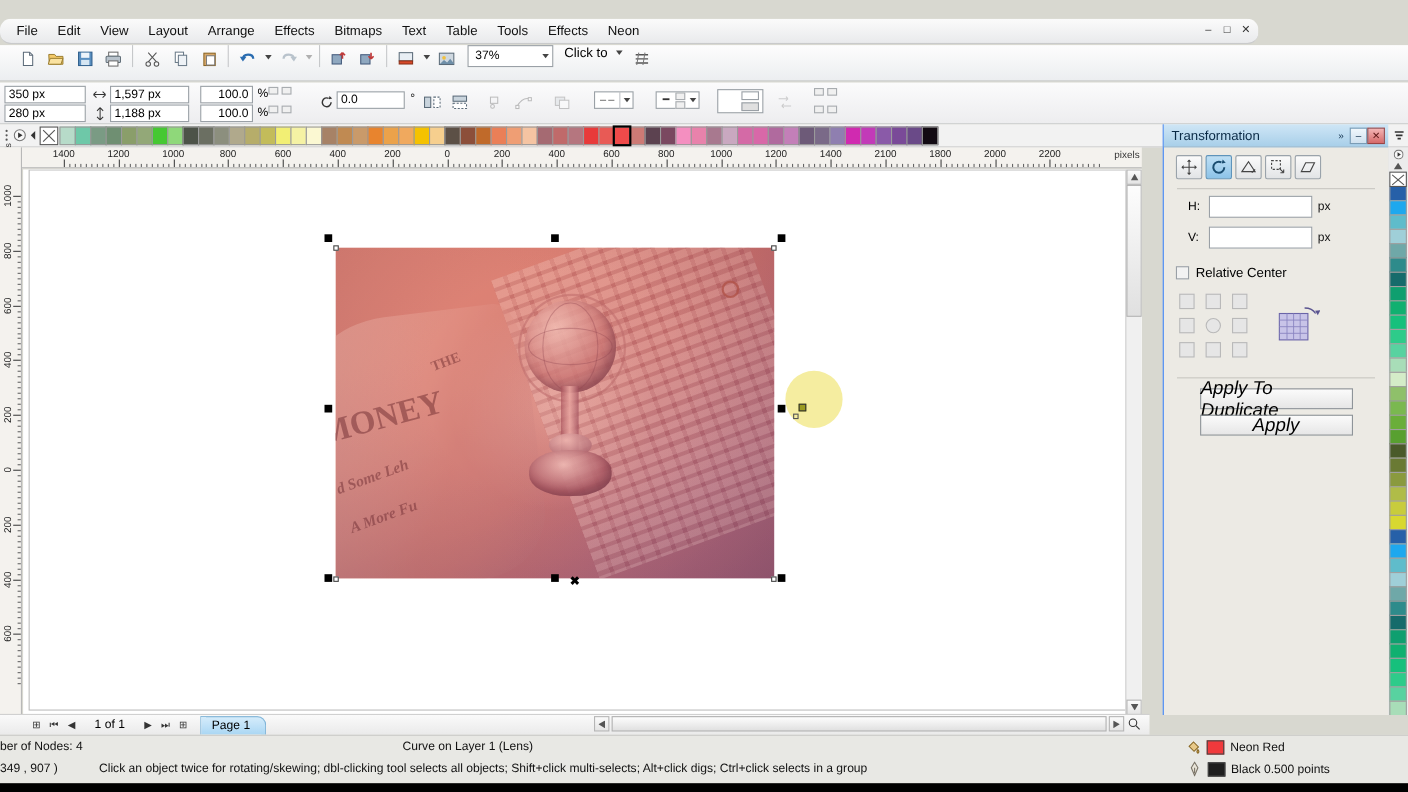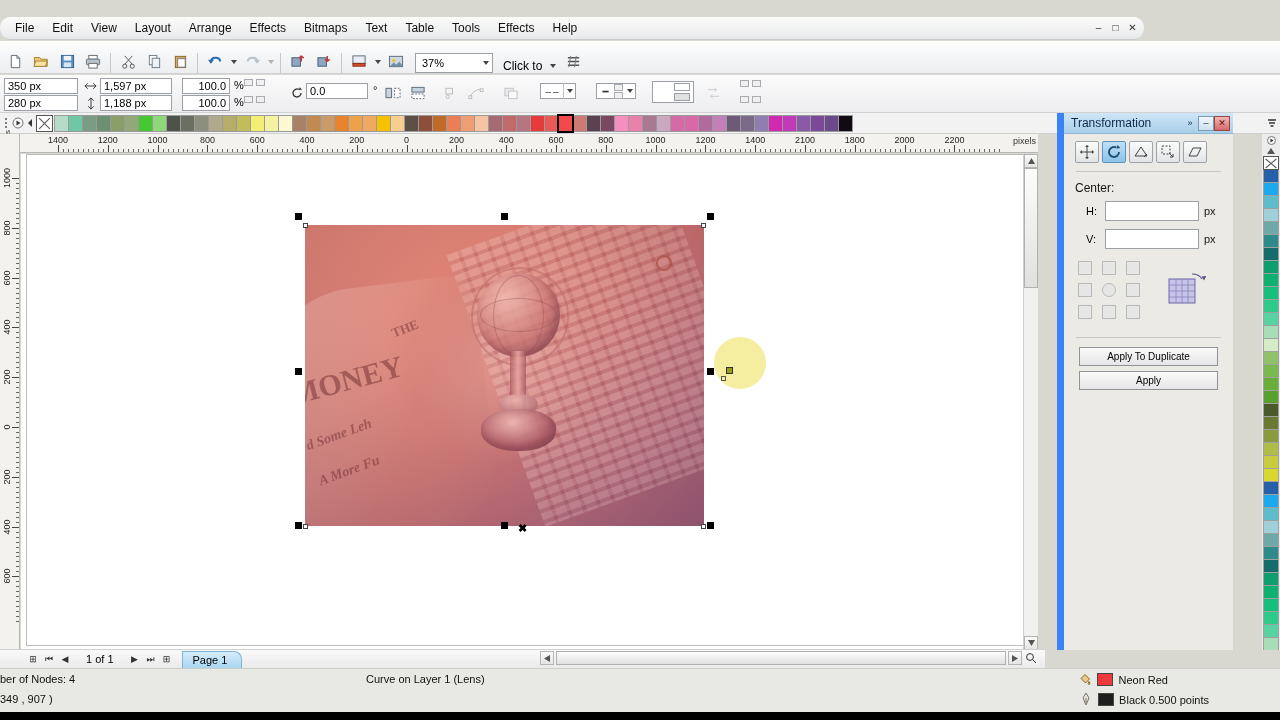--- a/index.html
+++ b/index.html
@@ -44,21 +44,21 @@
   .win-btn {
     width: 15px; height: 15px; font-size: 10px; line-height: 15px;
     text-align: center; color: #333; cursor: default;
   }
 
   
   .toolbar {
     position: absolute; left: 0; top: 41px; width: 1280px; height: 33px;
     background: linear-gradient(to bottom,#fdfdfd,#eceef0);
     border-bottom: 1px solid #cfd1d3;
-    display: flex; align-items: flex-end; padding-left: 2px;
+    display: flex; align-items: flex-start; padding-left: 12px;
   }
   .tbtn {
     width: 24px; height: 24px; display: flex; align-items: center; justify-content: center;
     margin: 0 1px; border: 1px solid transparent; border-radius: 2px; cursor: default;
   }
   .tsep { width: 1px; height: 20px; background: #c6c8ca; margin: 0 4px; }
   .tdrop { width: 11px; height: 22px; display:flex; align-items:center; justify-content:center; cursor:default; }
   .caret { width: 0; height: 0; border-left: 3.5px solid transparent; border-right: 3.5px solid transparent; border-top: 4px solid #444; }
   .caret.dim { border-top-color: #b0b0b0; }
   .zoombox {
@@ -289,22 +289,22 @@
     position: absolute; left: 0; top: 668px; width: 1280px; height: 44px;
     background: #e8e8e4; border-top: 1px solid #cdcdc9; font-size: 11px; color: #111;
   }
   .sb-row { position: absolute; white-space: nowrap; }
   .bottom-black { position: absolute; left: 0; top: 712px; width: 1280px; height: 8px; background: #000; }
   .fillrow { display: flex; align-items: flex-end; gap: 5px; }
   .sw { width: 16px; height: 13px; border: 1px solid #444; }
 
   
   .docker {
-    position: absolute; left: 1057px; top: 113px; width: 176px; height: 537px;
-    background: #eceae4; border-left: 7px solid #3b82f6;
+    position: absolute; left: 1057px; top: 113px; width: 205px; height: 537px;
+    background: #eceae4; border-left: 1px solid #3b82f6;
   }
   .docker-title {
     height: 21px; background: linear-gradient(to bottom,#cfe6f6,#a8cfe9);
     border-bottom: 1px solid #8fb6d2;
     display: flex; align-items: center; padding: 0 3px 0 7px;
     font-size: 12px; color: #0a2a46;
   }
   .dk-btn { width: 16px; height: 15px; display:flex; align-items:center; justify-content:center; font-size:9px; cursor:default; }
   .dk-min { border: 1px solid #7a9cb5; background: linear-gradient(to bottom,#f1f7fc,#cfe1ef); }
   .dk-close { border: 1px solid #9a4444; background: linear-gradient(to bottom,#f3b5b5,#d66a6a); color:#5a1414; }
@@ -322,21 +322,21 @@
   }
   .dk-unit { font-size: 11px; color: #151515; }
   .dk-row { display: flex; align-items: center; gap: 5px; padding: 3px 0 0 11px; }
   .chk { width: 12px; height: 12px; background: #f2f2f2; border: 1px solid #9aa0a6; }
   .anchor-grid { display: grid; grid-template-columns: repeat(3,16px); grid-gap: 8px; }
   .anchor-cell { width: 14px; height: 14px; border: 1px solid #b9b9b9; background: #e6e6e6; cursor:default; }
   .anchor-cell.mid { border-radius: 50%; }
   .dk-button {
     width: 139px; height: 19px; border: 1px solid #8e9499;
     background: linear-gradient(to bottom,#fbfbfb,#e6e6e6);
-    font-size: 10px; display:flex; align-items:center; justify-content:center; cursor: default;
+    font-size: 17px; display:flex; align-items:center; justify-content:center; cursor: default; font-style: italic;
   }
 
   
   .vpal {
     position: absolute; right: 0; top: 134px; width: 18px; height: 516px;
     background: #ececec; overflow: hidden;
   }
   .vpal-sw { width: 16px; height: 14px; border: 1px solid #a0a0a0; margin: -1px auto 0 auto; }
   .vpal-none {
     width: 16px; height: 14px; background: #fff; border: 1px solid #555; position: relative; margin: 0 auto;
@@ -360,21 +360,21 @@
     <div class="menu-item">Edit</div>
     <div class="menu-item">View</div>
     <div class="menu-item">Layout</div>
     <div class="menu-item">Arrange</div>
     <div class="menu-item">Effects</div>
     <div class="menu-item">Bitmaps</div>
     <div class="menu-item">Text</div>
     <div class="menu-item">Table</div>
     <div class="menu-item">Tools</div>
     <div class="menu-item">Effects</div>
-    <div class="menu-item">Help</div>
+    <div class="menu-item">Neon</div>
     <div class="win-btns">
       <div class="win-btn">–</div>
       <div class="win-btn">□</div>
       <div class="win-btn">✕</div>
     </div>
   </div>
 
   <div class="toolbar">
     <div class="tbtn">
       <svg class="icn" width="15" height="15" viewBox="0 0 16 16">
@@ -1185,32 +1185,35 @@
       </div>
       <div class="dk-tab">
         <svg class="icn" width="16" height="16" viewBox="0 0 16 16">
             <path d="M2 12h8l4-8H6z" fill="none" stroke="#444"></path>
           </svg>
       </div>
     </div>
     <div class="dk-hr"></div>
 
 
-    <div class="dk-lbl">Center:</div>
     <div class="dk-row" style="padding-top:6px; padding-left:22px;">
       <span style="width:14px;">H:</span>
       <span class="dk-field"></span>
       <span class="dk-unit">px</span>
     </div>
     <div class="dk-row" style="padding-top:8px; padding-left:22px;">
       <span style="width:14px;">V:</span>
       <span class="dk-field"></span>
       <span class="dk-unit">px</span>
     </div>
 
+    <div class="dk-row" style="padding-top:15px; gap:6px;">
+      <span class="chk"></span>
+      <span style="font-size:12px;">Relative Center</span>
+    </div>
 
     <div style="display:flex; align-items:center; padding:12px 0 0 14px; gap:26px;">
       <div class="anchor-grid">
         <div class="anchor-cell"></div>
         <div class="anchor-cell"></div>
         <div class="anchor-cell"></div>
         <div class="anchor-cell"></div>
         <div class="anchor-cell mid"></div>
         <div class="anchor-cell"></div>
         <div class="anchor-cell"></div>
@@ -1231,20 +1234,21 @@
     <div style="display:flex; flex-direction:column; align-items:center; gap:5px; padding-top:9px;">
       <div class="dk-button">Apply To Duplicate</div>
       <div class="dk-button">Apply</div>
     </div>
   </div>
 
   <div class="statusbar">
     <div class="sb-row" style="left:0; top:4px;">ber of Nodes: 4</div>
     <div class="sb-row" style="left:366px; top:4px;">Curve on Layer 1  (Lens)</div>
     <div class="sb-row" style="left:0; top:24px;">349 , 907   )</div>
+    <div class="sb-row" style="left:90px; top:24px;">Click an object twice for rotating/skewing; dbl-clicking tool selects all objects; Shift+click multi-selects; Alt+click digs; Ctrl+click selects in a group</div>
 
     <div style="position:absolute; right:112px; top:3px;" class="fillrow">
       <span>
         <svg class="icn" width="14" height="14" viewBox="0 0 14 14">
             <path d="M3 6.5L7 2.5l4.5 4.5L7.5 11z" fill="#e8c98a" stroke="#8a6a28"></path>
             <path d="M11 9.5q1.8 2.2 0 3.2-1.8-1-0-3.2z" fill="#d8a84a" stroke="#8a6a28"></path>
           </svg>
       </span>
       <span class="sw" id="fill-sw" style="background: rgb(240, 57, 60);"></span>
       <span>Neon Red</span>

